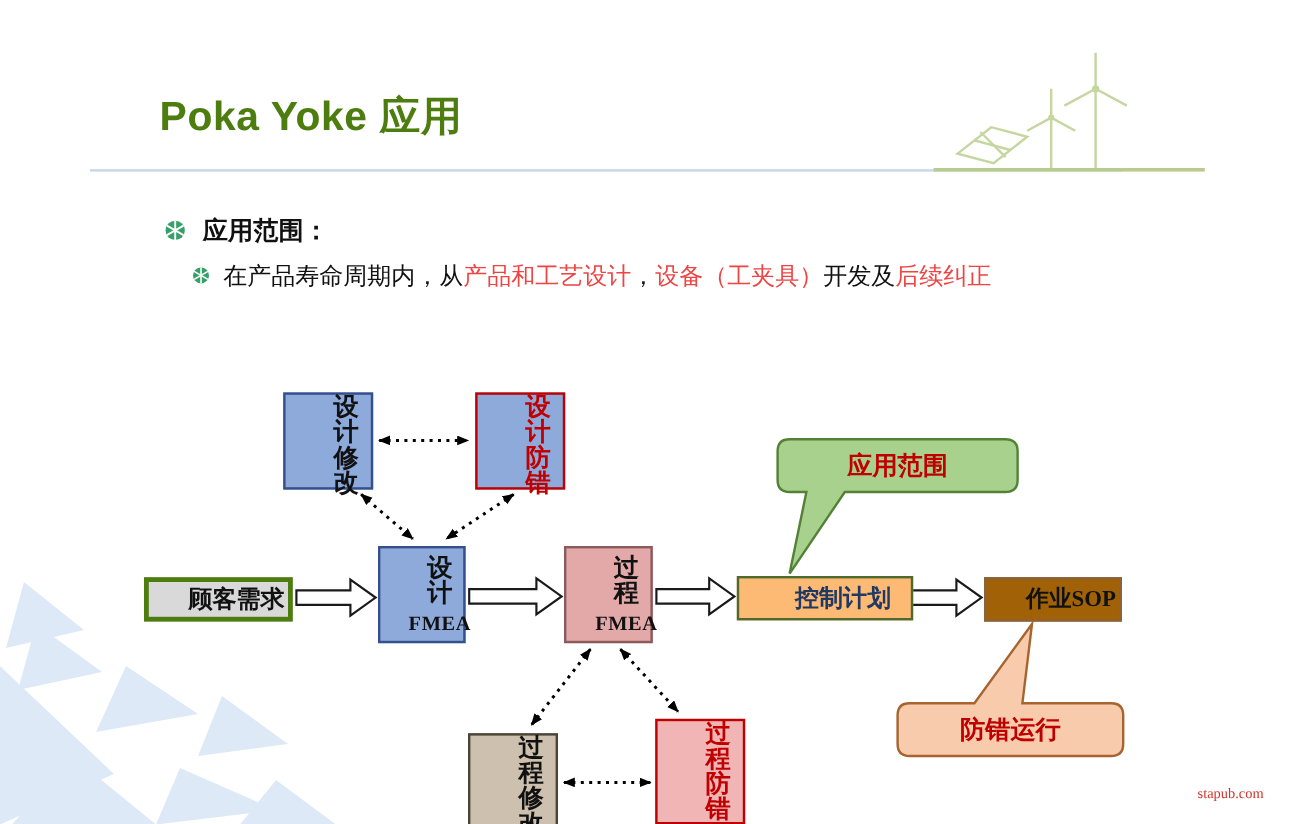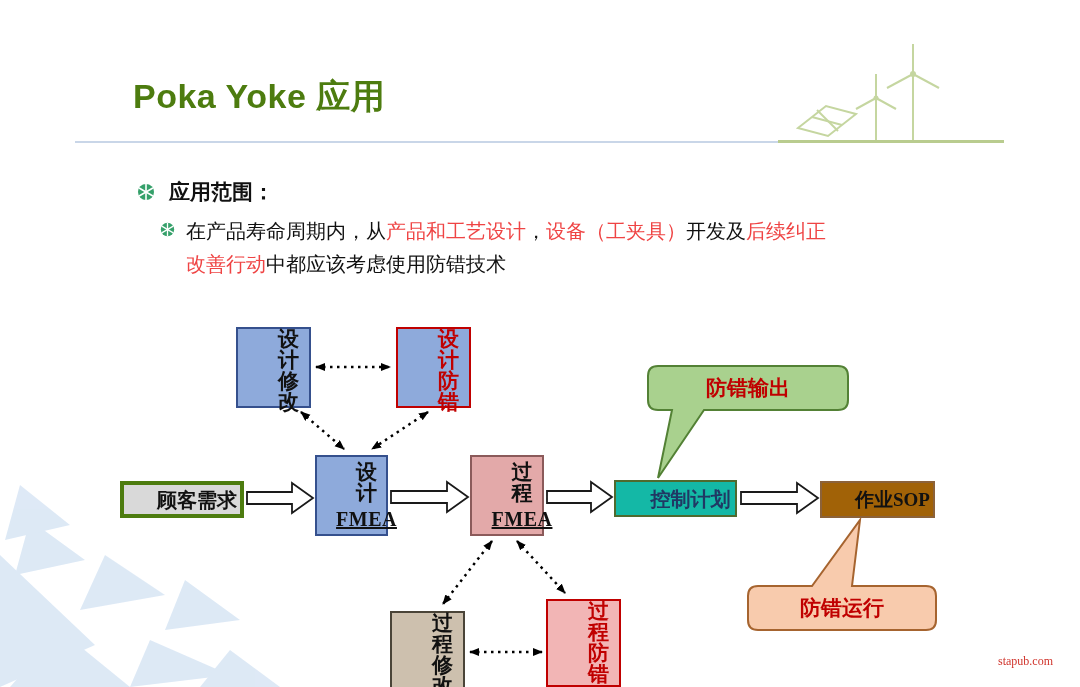--- a/index.html
+++ b/index.html
@@ -25,25 +25,25 @@
     position:absolute;box-sizing:border-box;display:flex;flex-direction:column;
     align-items:center;justify-content:space-evenly;text-align:center;
     font-weight:700;color:#111111;padding-left:30px;
   }
   .fc-box span{display:block;line-height:1;}
   .box-design-change{left:236px;top:327px;width:75px;height:81px;background:#8EAADB;border:2px solid #35508D;font-size:21px;}
   .box-design-pokayoke{left:396px;top:327px;width:75px;height:81px;background:#8EAADB;border:2px solid #C00000;color:#C00000;font-size:21px;}
   .box-customer{left:120px;top:481px;width:124px;height:37px;background:#D9D9D9;border:4px solid #4d7c0f;font-size:20px;justify-content:center;}
   .box-design-fmea{left:315px;top:455px;width:73px;height:81px;background:#8EAADB;border:2px solid #35508D;font-size:21px;}
   .box-process-fmea{left:470px;top:455px;width:74px;height:81px;background:#E3A9A9;border:2px solid #8B5A5A;font-size:21px;}
-  .box-control-plan{left:614px;top:480px;width:123px;height:37px;background:#14b8a6;border:2px solid #4F6A2E;font-size:20px;color:#203864;justify-content:center;}
+  .box-control-plan{left:614px;top:480px;width:147px;height:37px;background:#fdba74;border:2px solid #4F6A2E;font-size:20px;color:#203864;justify-content:center;}
   .box-sop{left:820px;top:481px;width:115px;height:37px;background:#a16207;border:2px solid #8C6239;font-size:19px;justify-content:center;}
   .box-process-change{left:390px;top:611px;width:75px;height:84px;background:#CDC0AE;border:2px solid #4A4438;font-size:21px;}
   .box-process-pokayoke{left:546px;top:599px;width:75px;height:88px;background:#F2B5B5;border:2px solid #C00000;color:#C00000;font-size:21px;}
-  .fmea-sub{font-size:20px;letter-spacing:0.5px;text-decoration:underline;}
+  .fmea-sub{font-size:17px;letter-spacing:0.5px;}
   .callout-text{
     position:absolute;display:flex;align-items:center;justify-content:center;
     font-size:21px;font-weight:700;color:#C00000;
   }
   .co-output{left:648px;top:368px;width:200px;height:40px;}
   .co-run{left:747px;top:588px;width:190px;height:40px;}
   .connectors{position:absolute;left:0;top:0;pointer-events:none;}
   .watermark{
     position:absolute;left:998px;top:654px;font-size:12px;color:#D0342C;
     font-family:"Liberation Serif", serif;
@@ -111,23 +111,20 @@
         <line x1="2.1" y1="5" x2="15.9" y2="13"></line>
         <line x1="2.1" y1="13" x2="15.9" y2="5"></line>
       </g>
     </svg>
   </div>
 
   <div class="para">
     <div class="para-line">
       <span class="seg">在产品寿命周期内，从</span><span class="seg red">产品和工艺设计</span><span class="seg">，</span><span class="seg red">设备（工夹具）</span><span class="seg">开发及</span><span class="seg red">后续纠正</span>
     </div>
-    <div class="para-line">
-      <span class="seg red">改善行动</span><span class="seg">中都应该考虑使用防错技术</span>
-    </div>
   </div>
 
   <svg class="connectors" width="1080" height="687" viewBox="0 0 1080 687">
     <defs>
       <marker id="ah" markerUnits="userSpaceOnUse" markerWidth="11" markerHeight="9" refX="9" refY="4" orient="auto-start-reverse">
         <path d="M0,0 L10,4 L0,8 Z" fill="#000000"></path>
       </marker>
     </defs>
 
     <path d="M 658,366 L 838,366 Q 848,366 848,376 L 848,400 Q 848,410 838,410 L 704,410 L 658,478 L 672,410 L 658,410 Q 648,410 648,400 L 648,376 Q 648,366 658,366 Z" fill="#A9D18E" stroke="#538135" stroke-width="2"></path>
@@ -185,18 +182,18 @@
   <div class="fc-box box-process-change">
     <span>过程</span>
     <span>修改</span>
   </div>
 
   <div class="fc-box box-process-pokayoke">
     <span>过程</span>
     <span>防错</span>
   </div>
 
-  <div class="callout-text co-output">防错输出</div>
+  <div class="callout-text co-output">应用范围</div>
   <div class="callout-text co-run">防错运行</div>
 
   <div class="watermark">stapub.com</div>
 
 </div>
 
 </body></html>

